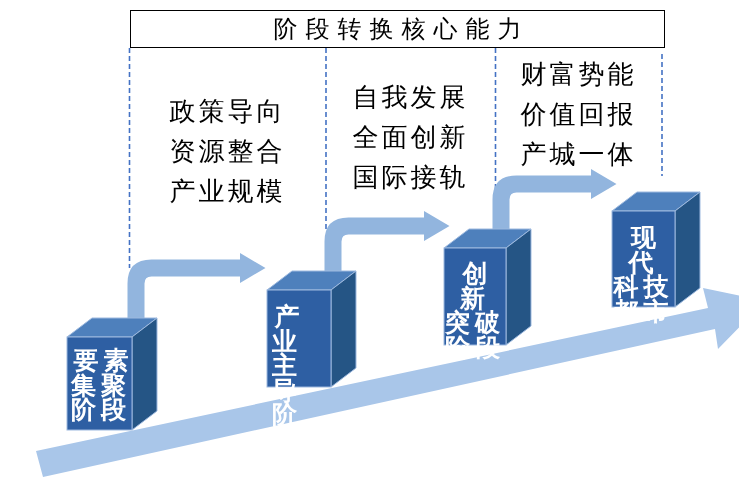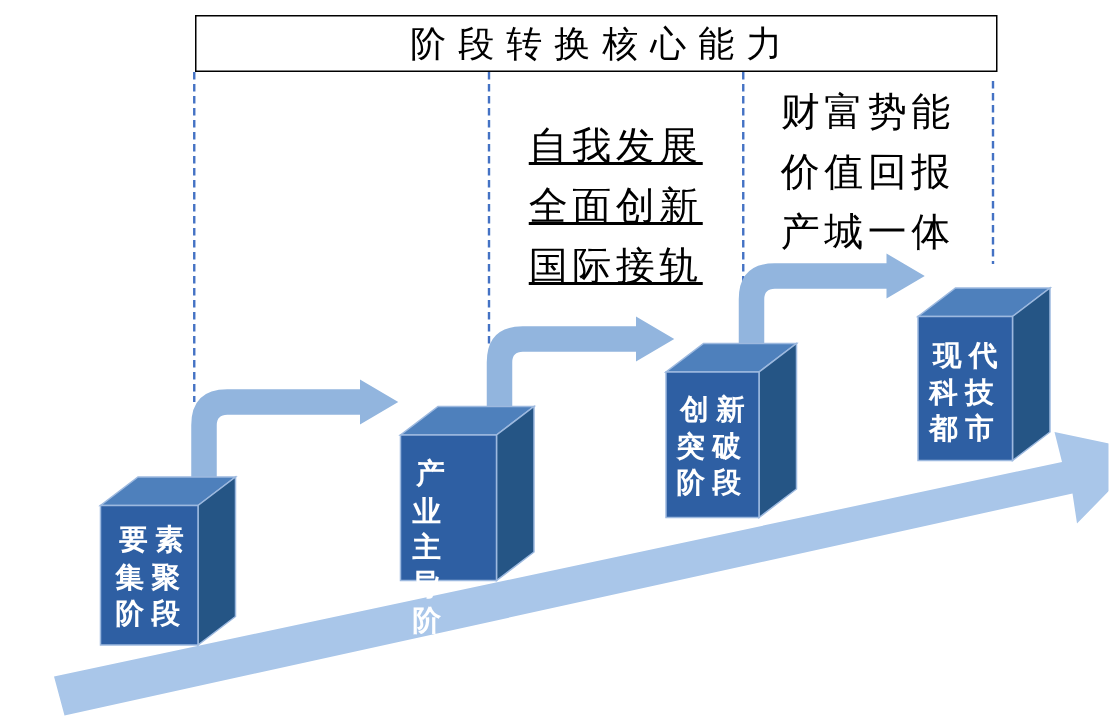--- a/index.html
+++ b/index.html
@@ -12,25 +12,25 @@
   .title-box{
     position:absolute;left:96px;top:10px;width:533px;height:36px;z-index:3;
     border:1.6px solid #000;background:#fff;display:flex;align-items:center;justify-content:center;
   }
   .title-box span{font-size:24px;letter-spacing:8px;color:#000;text-indent:8px;}
   .trans-text{
     position:absolute;z-index:2;text-align:center;white-space:pre-line;
     color:#000;font-size:26px;line-height:40px;letter-spacing:3px;
   }
   .t1{left:95px;top:92px;width:197px;}
-  .t2{left:292px;top:78px;width:169px;text-decoration:underline;}
+  .t2{left:292px;top:78px;width:169px;}
   .t3{left:461px;top:55px;width:167px;}
   .stage-label{
     position:absolute;z-index:2;text-align:center;white-space:pre-line;
-    color:#fff;font-size:19px;line-height:24.5px;letter-spacing:5px;text-indent:5px;font-weight:700;
+    color:#fff;font-size:25px;line-height:24.5px;letter-spacing:5px;text-indent:5px;font-weight:700;
   }
   .s1{left:33px;top:349px;width:68px;}
   .s2{left:233px;top:305px;width:40px;}
   .s3{left:410px;top:262px;width:62px;}
   .s4{left:578px;top:226px;width:63px;}
 </style>
 </head>
 <body>
 
 <div class="canvas">
@@ -72,20 +72,23 @@
       <polygon points="578,211 641,211 666,192 603,192" fill="#4E80BC"></polygon>
       <polygon points="641,211 666,192 666,288 641,307" fill="#255585"></polygon>
       <rect x="578" y="211" width="63" height="96" fill="#2E5FA3"></rect>
     </g>
   </svg>
 
   <div class="title-box">
     <span>阶段转换核心能力</span>
   </div>
 
+  <div class="trans-text t1">政策导向
+资源整合
+产业规模</div>
   <div class="trans-text t2">自我发展
 全面创新
 国际接轨</div>
   <div class="trans-text t3">财富势能
 价值回报
 产城一体</div>
 
   <div class="stage-label s1">要素
 集聚
 阶段</div>

